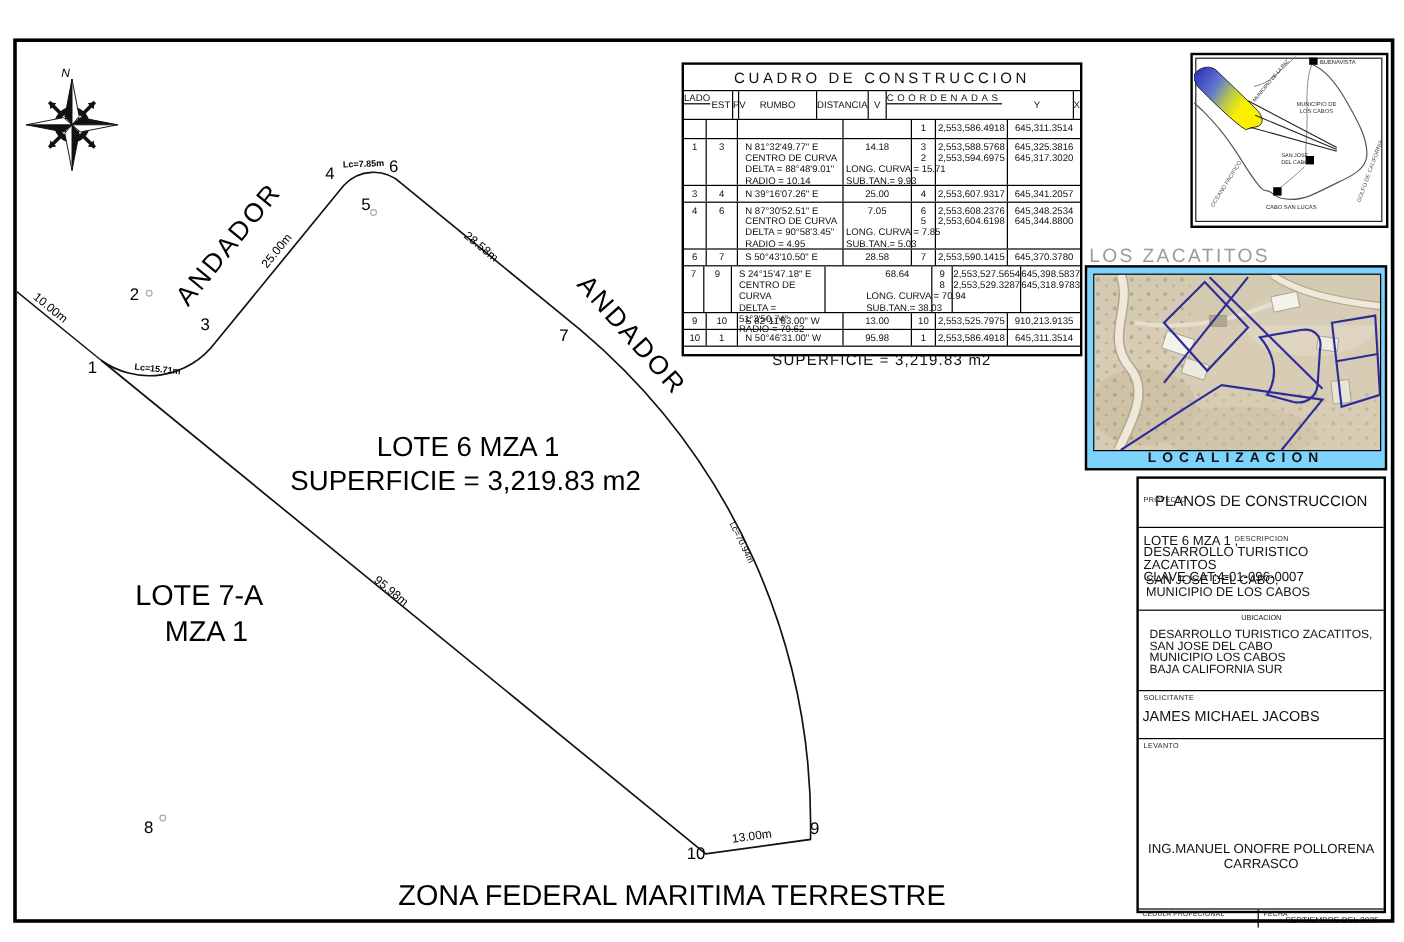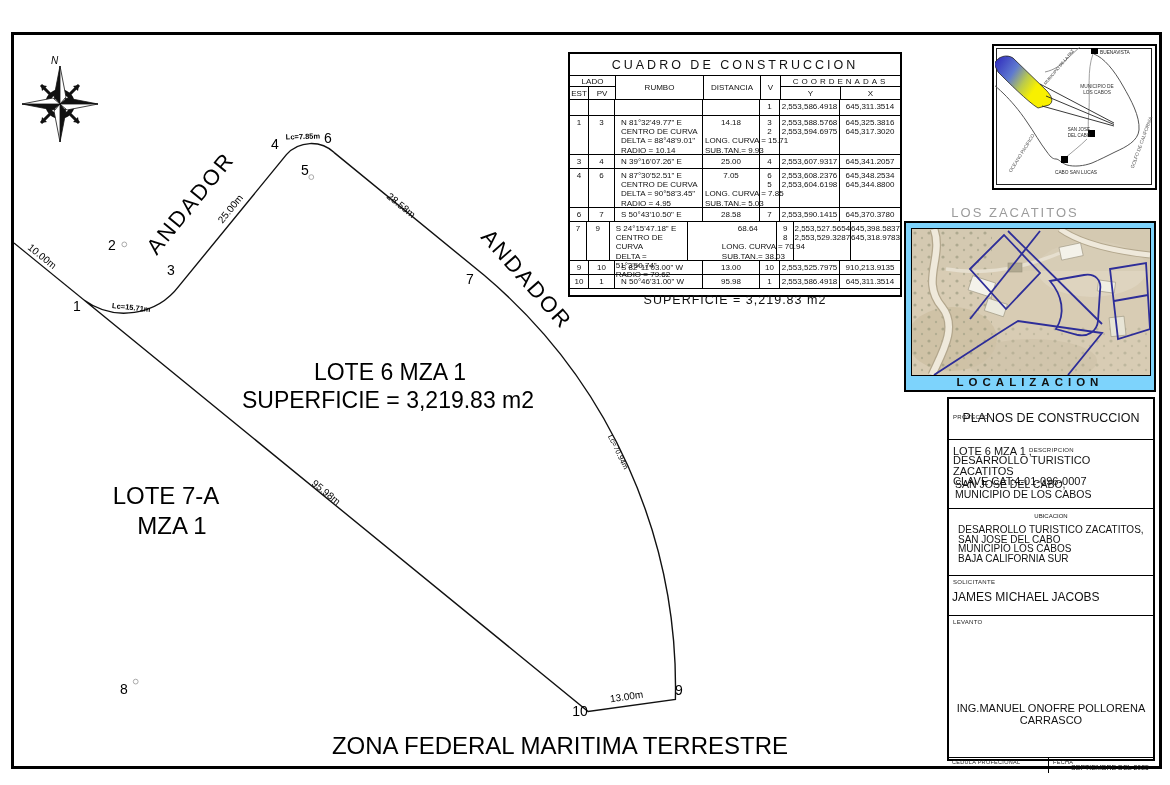--- a/index.html
+++ b/index.html
@@ -44,21 +44,21 @@
   .s5 .main{position:absolute;left:0;right:0;top:86px;text-align:center;font-size:11px;}
   .s6 .cedula{width:99px;border-right:1.5px solid #000;position:relative;}
   .s6 .fecha{flex:1;position:relative;}
   .s6 .val{position:absolute;left:0;right:0;top:7px;text-align:center;font-size:7.5px;margin-top:35px;}
   .s6 .fval{position:absolute;right:4px;top:6px;font-size:7px;}
   
   #baja{left:992px;top:44px;width:165px;height:146px;border:2.5px solid #000;background:#fff;z-index:3;}
   #loc{left:904px;top:221px;width:252px;height:171px;border:2.5px solid #000;background:#7dd3fc;z-index:3;}
   #loc .inner{position:absolute;left:5px;top:5px;width:238px;height:146px;border:1px solid #000;overflow:hidden;}
   #loc .cap{position:absolute;left:0;right:0;bottom:2px;text-align:center;font-size:11.5px;font-weight:bold;letter-spacing:5px;}
-  #zacatitos-title{left:904px;top:205px;width:222px;text-align:center;color:#9b9b9b;font-size:13px;letter-spacing:2px;z-index:3;}
+  #zacatitos-title{left:872px;top:205px;width:222px;text-align:center;color:#9b9b9b;font-size:16px;letter-spacing:2px;z-index:3;}
   svg text{font-family:"Liberation Sans",sans-serif;}
 </style>
 </head>
 <body>
 
 <div id="stage">
   <div class="abs" id="sheet-frame"></div>
 
   <svg class="abs" style="left:0;top:0;z-index:2" width="1170" height="785" viewBox="0 0 1170 785">
 
@@ -119,31 +119,31 @@
           <polygon points="0,38 -6,7 0,0" fill="#fff"></polygon>
         <polygon points="-38,0 -7,6 0,0" fill="#111"></polygon>
           <polygon points="-38,0 -7,-6 0,0" fill="#fff"></polygon>
       </g>
     </g>
   </svg>
 
   <div class="abs" id="ctable">
     <div class="ttl">CUADRO DE CONSTRUCCION</div>
     <div class="thead">
-      <div class="col-b" style="width:45px;display:flex;flex-direction:column;">
+      <div class="col-b" style="width:45px;display:flex;flex-direction:row;">
         <div class="cell" style="height:11px;border-bottom:1px solid #000;">LADO</div>
         <div class="sub">
           <div class="cell col-b" style="width:19px;">EST</div>
           <div class="cell" style="flex:1;">PV</div>
         </div>
       </div>
       <div class="cell col-b" style="width:88px;">RUMBO</div>
       <div class="cell col-b" style="width:57px;">DISTANCIA</div>
       <div class="cell col-b" style="width:20px;">V</div>
-      <div style="flex:1;display:flex;flex-direction:column;">
+      <div style="flex:1;display:flex;flex-direction:row;">
         <div class="cell" style="height:11px;border-bottom:1px solid #000;letter-spacing:3px;">COORDENADAS</div>
         <div class="sub">
           <div class="cell col-b" style="width:60px;">Y</div>
           <div class="cell" style="flex:1;">X</div>
         </div>
       </div>
     </div>
 
     <div class="trow r-f">
       <div class="cell c-est col-b"></div>

